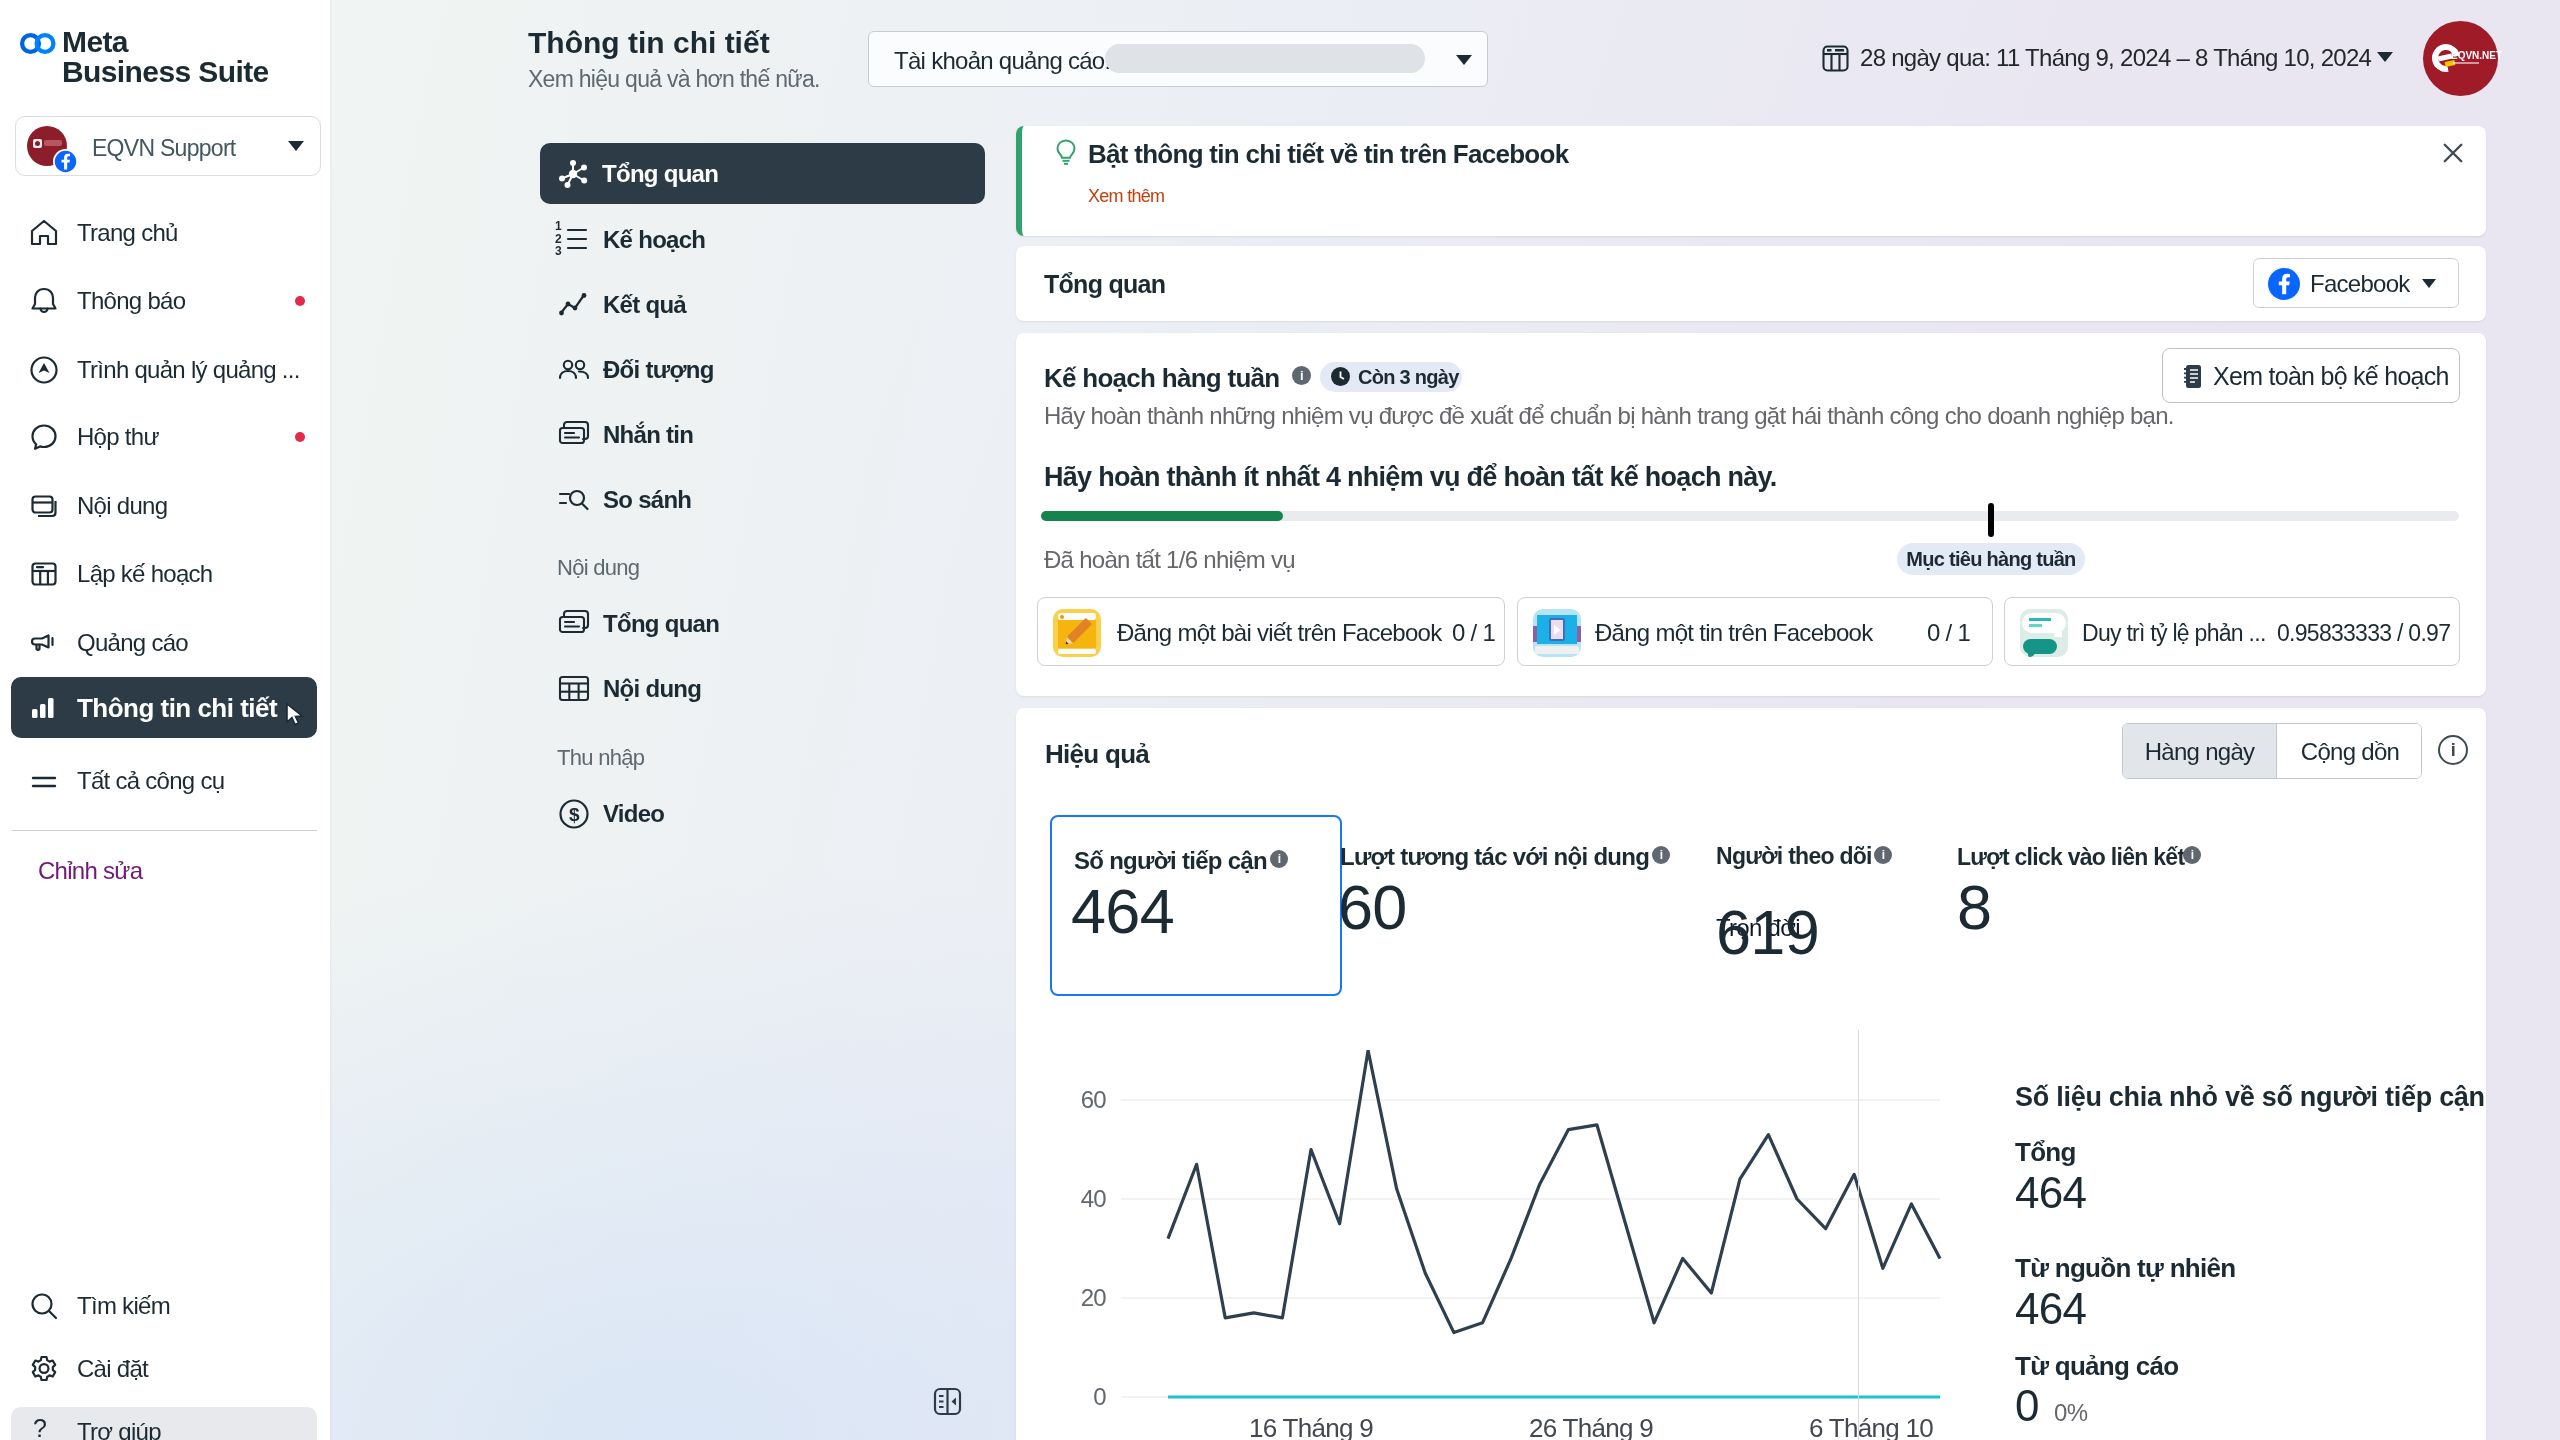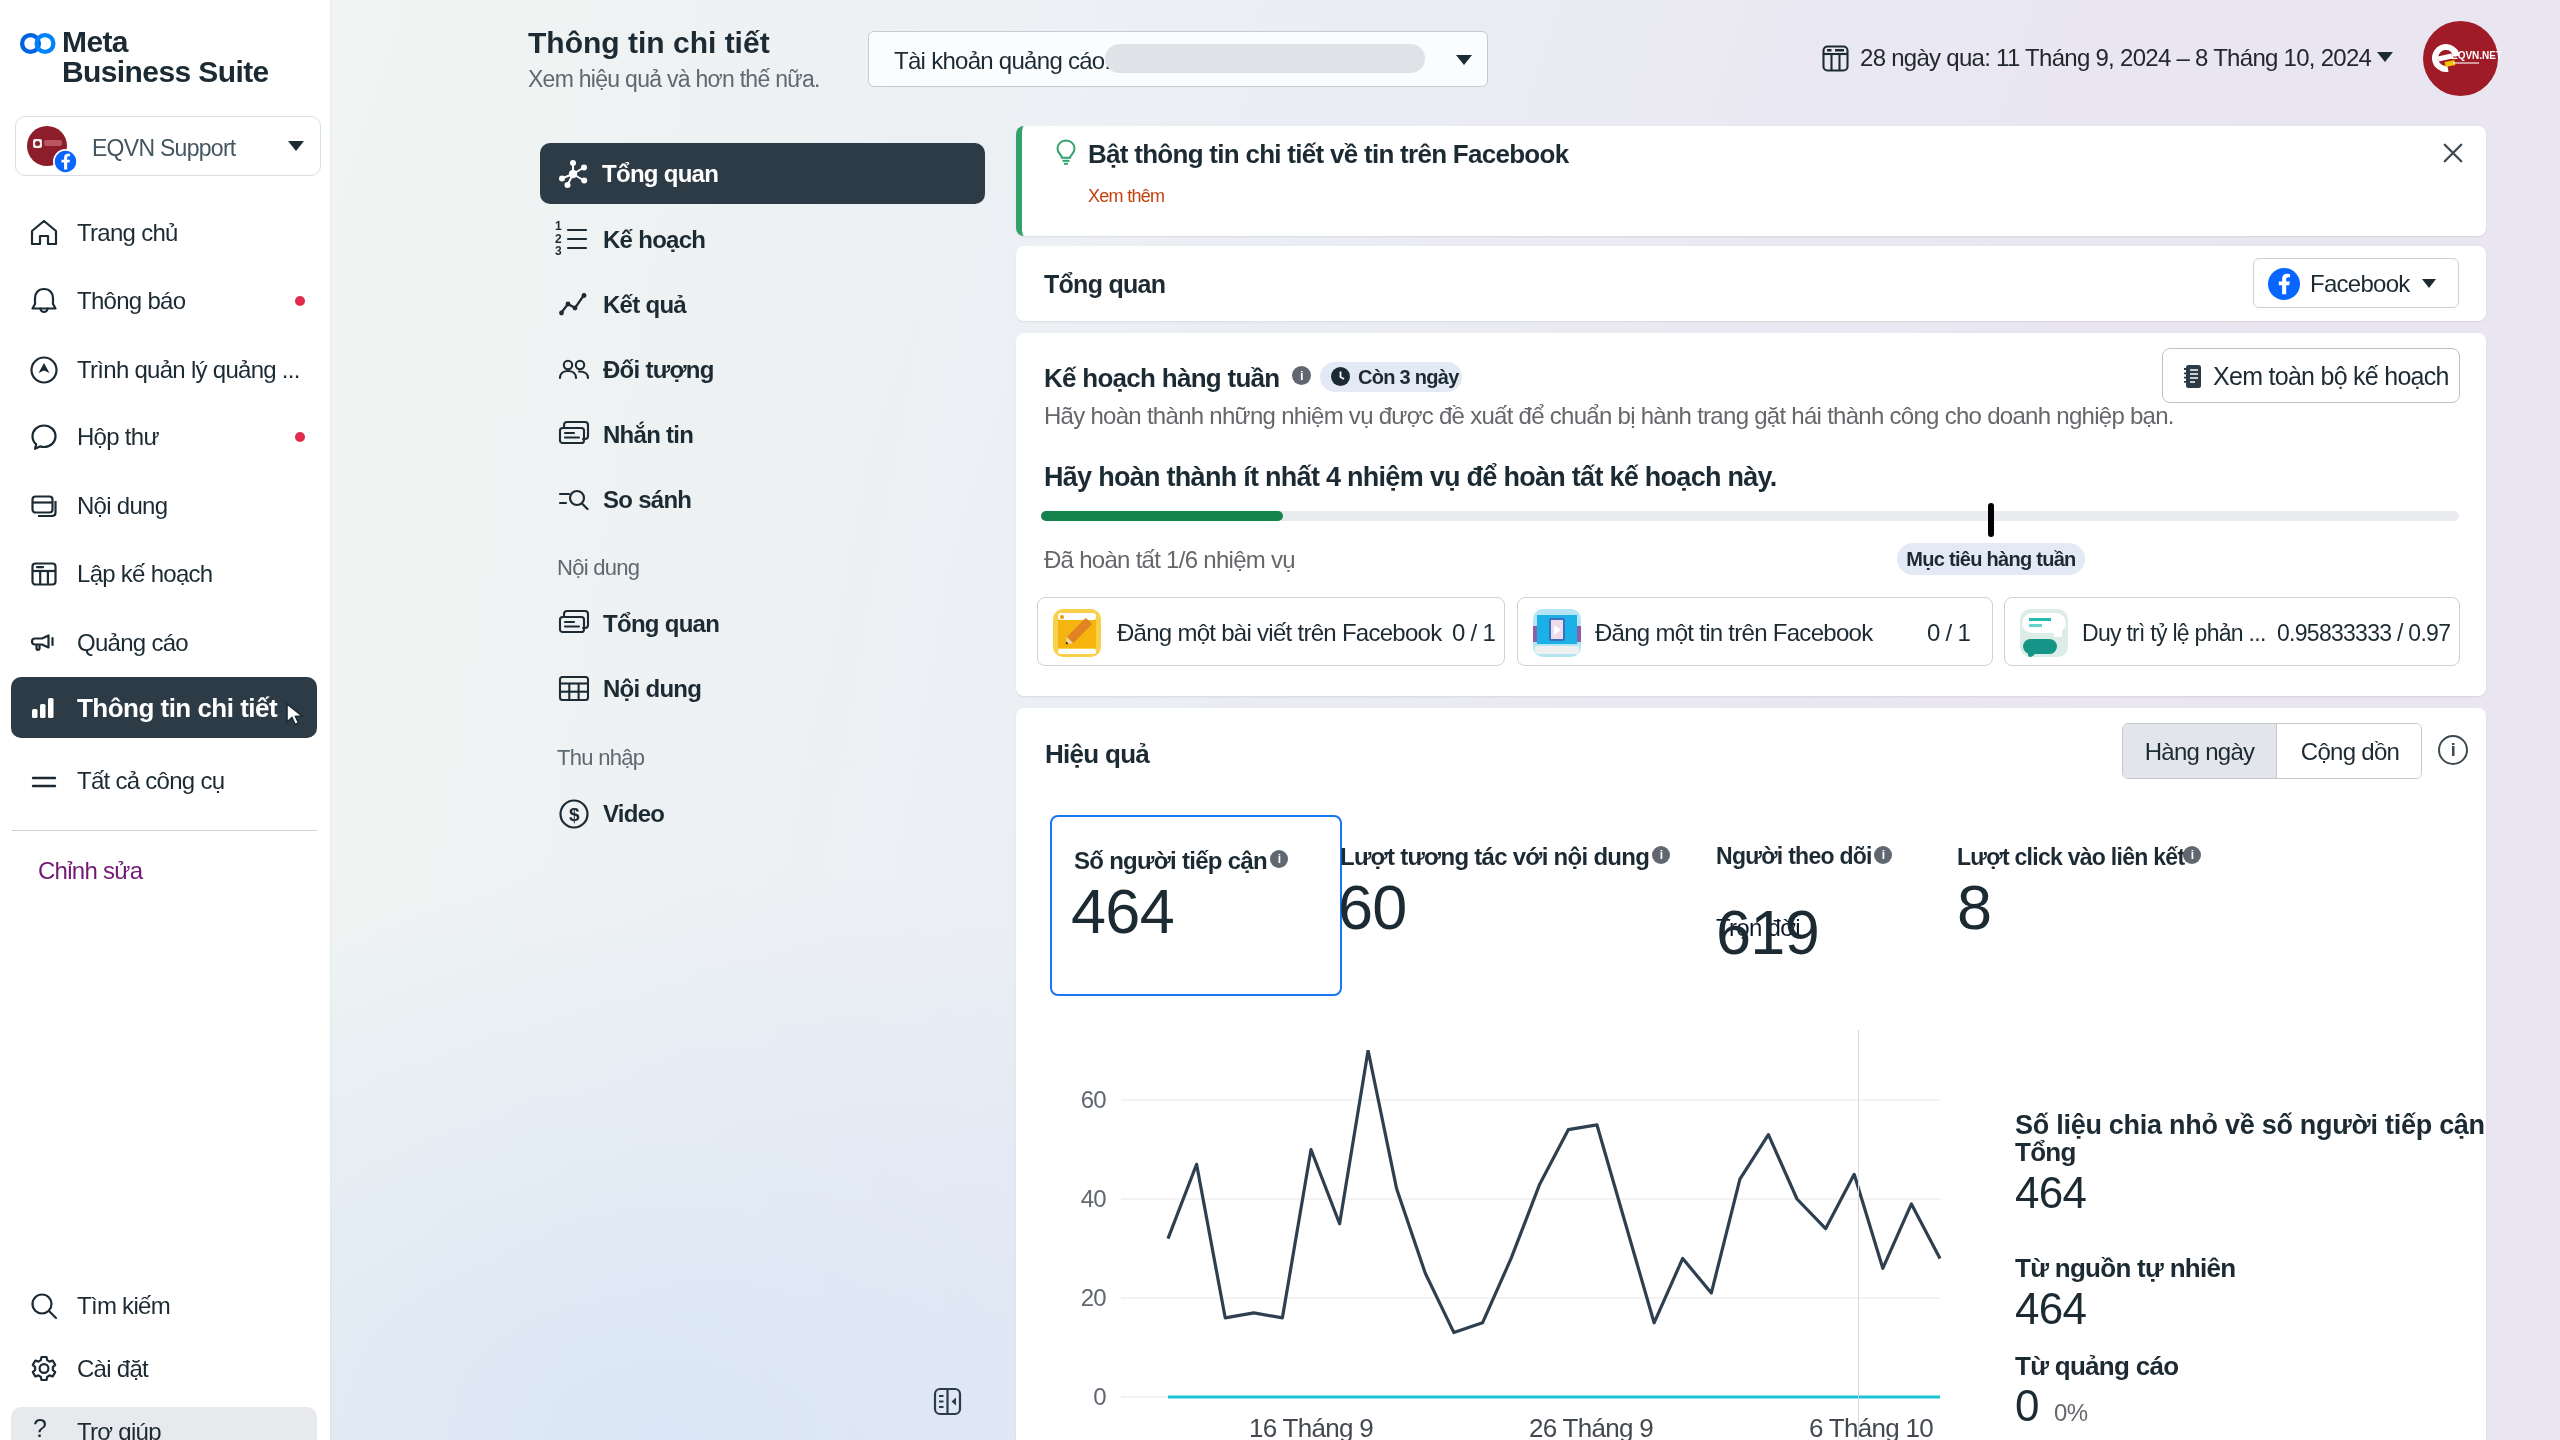--- a/index.html
+++ b/index.html
@@ -440,21 +440,21 @@
         <text x="295" y="387">16 Tháng 9</text>
           <text x="575" y="387">26 Tháng 9</text>
           <text x="855" y="387">6 Tháng 10</text>
       </g>
       <polyline id="mainline" fill="none" stroke="#2e3f50" stroke-width="3.2" stroke-linejoin="round" points="152.0,188.6 180.6,114.3 209.2,267.8 237.8,262.9 266.4,267.8 295.0,99.5 323.6,173.8 352.1,0.5 380.7,139.1 409.3,223.3 437.9,282.6 466.5,272.8 495.1,208.4 523.7,134.2 552.3,79.7 580.9,74.8 609.5,173.8 638.1,272.8 666.7,208.4 695.3,243.1 723.9,129.2 752.4,84.6 781.0,149.0 809.6,178.7 838.2,124.3 866.8,218.3 895.4,153.9 924.0,208.4"></polyline>
       <line x1="152" y1="347" x2="924" y2="347" stroke="#1bc3d7" stroke-width="3"></line>
     </svg>
 
     <div class="abs" style="left:842px;top:322px;width:1px;height:438px;background:#d8dade;"></div>
 
-    <div class="abs b" style="left:999px;top:374px;font-size:27px;letter-spacing:-0.01em;margin-top:28px;">Số liệu chia nhỏ về số người tiếp cận</div>
+    <div class="abs b" style="left:999px;top:374px;font-size:27px;letter-spacing:-0.01em;">Số liệu chia nhỏ về số người tiếp cận</div>
     <div class="abs b" style="left:999px;top:429px;font-size:26px;">Tổng</div>
     <div class="abs" style="left:999px;top:460px;font-size:44px;">464</div>
     <div class="abs b" style="left:999px;top:545px;font-size:26px;">Từ nguồn tự nhiên</div>
     <div class="abs" style="left:999px;top:576px;font-size:44px;">464</div>
     <div class="abs b" style="left:999px;top:643px;font-size:26px;">Từ quảng cáo</div>
     <div class="abs" style="left:999px;top:673px;font-size:44px;">0</div>
     <div class="abs" style="left:1038px;top:691px;font-size:24px;color:#65676b;">0%</div>
   </div>
 </div>
 

